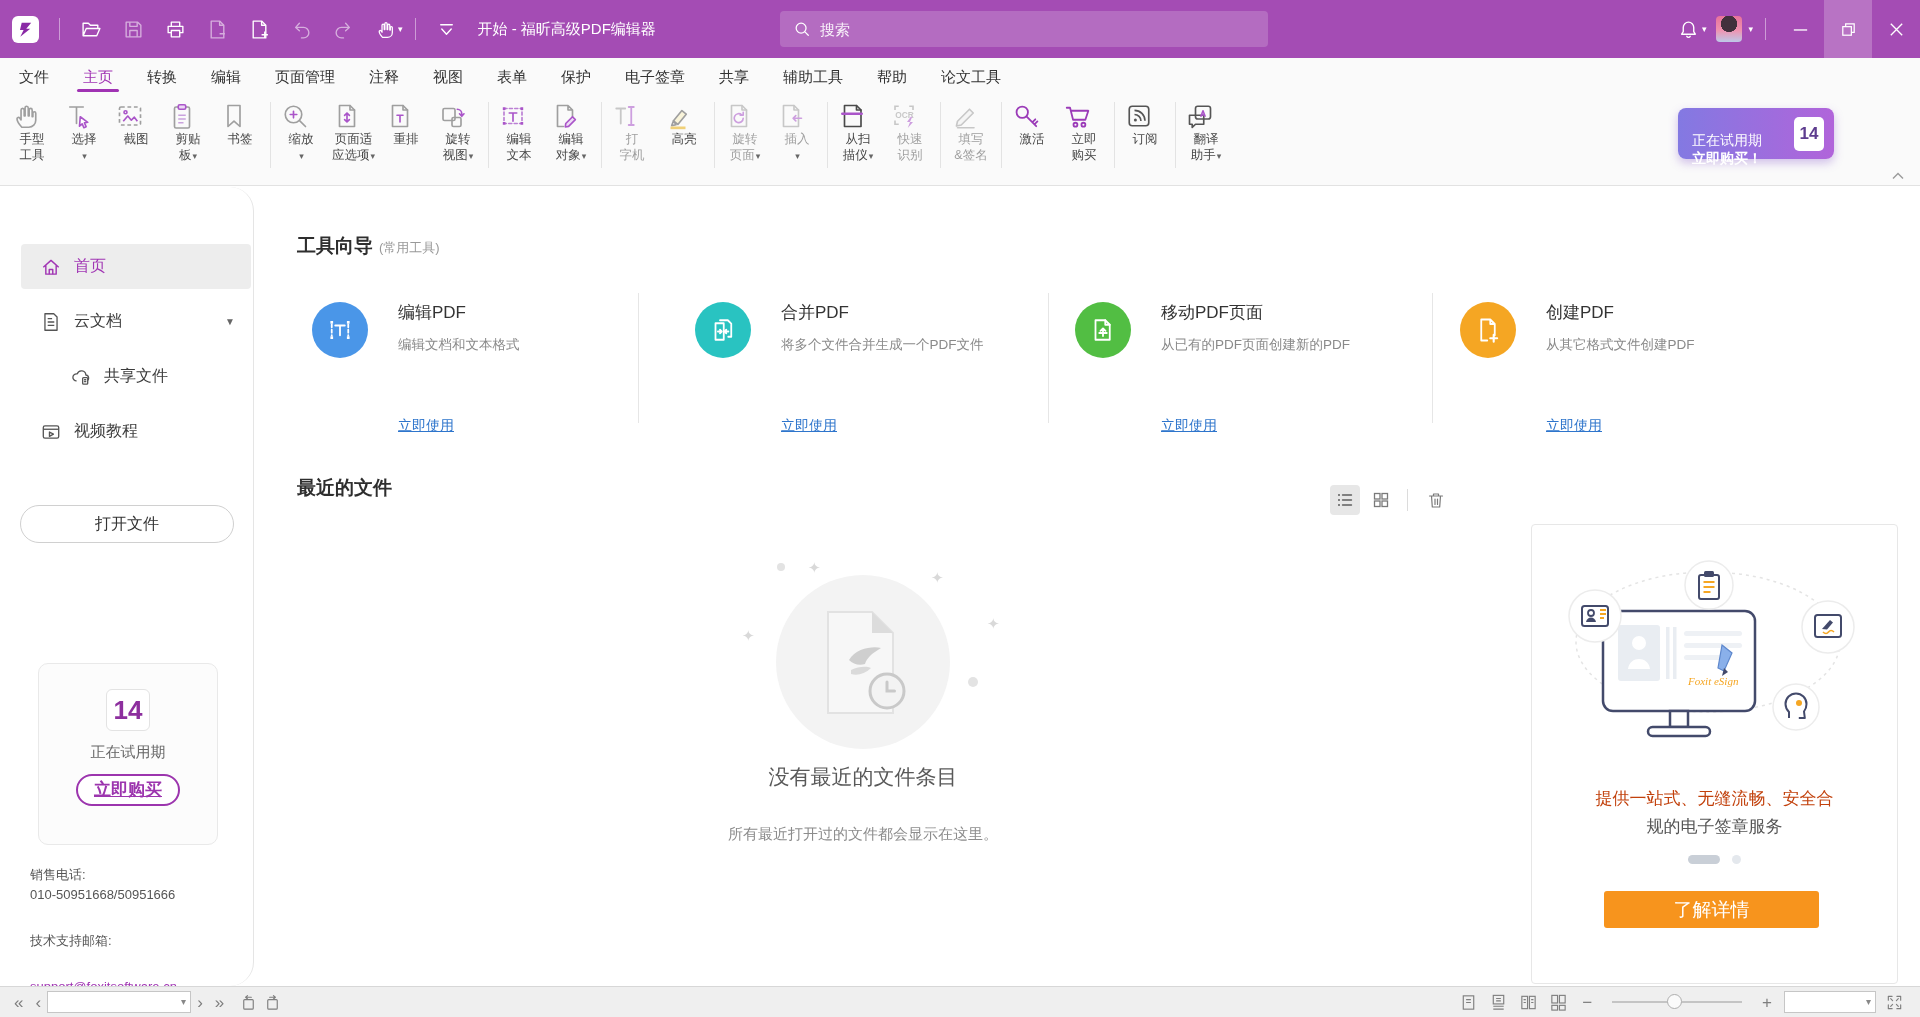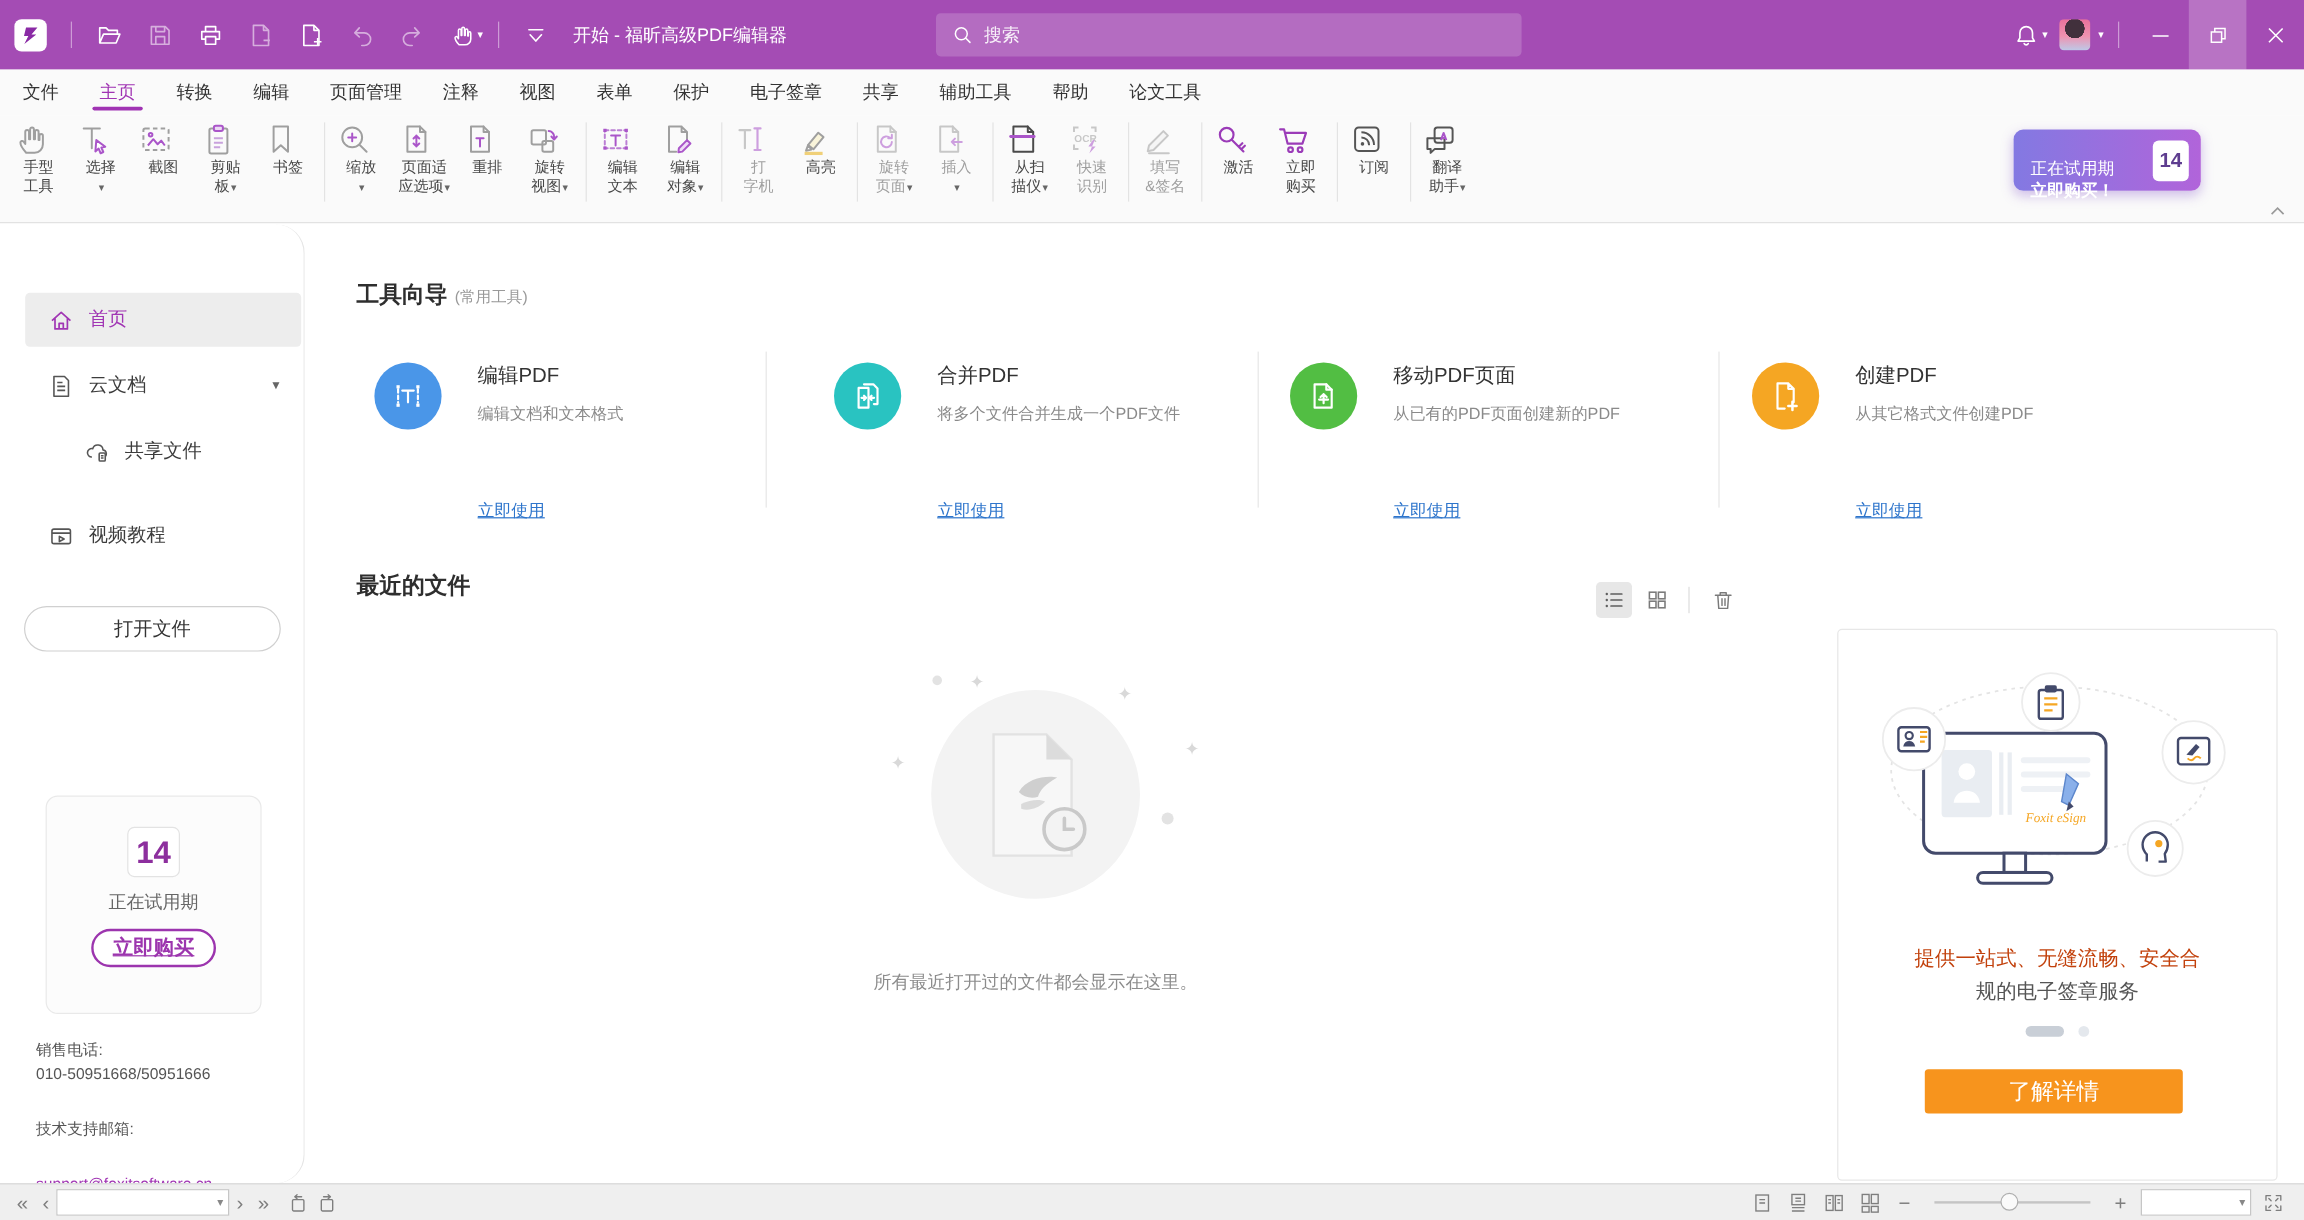--- a/index.html
+++ b/index.html
@@ -82,21 +82,21 @@
   .recent-head { position:absolute; left:42px; top:288px; font-size:19px; font-weight:bold; color:#2e2e2e; }
   .view-btn { position:absolute; top:298px; width:30px; height:30px; border-radius:4px; display:flex; align-items:center; justify-content:center; cursor:pointer; }
   .view-btn svg { width:20px; height:20px; }
   .view-btn.on { background:#e7e7e7; }
   .view-sep { position:absolute; left:1152px; top:302px; width:1px; height:22px; background:#dcdcdc; }
 
   .empty-circle { position:absolute; left:521px; top:388px; width:174px; height:174px; border-radius:50%; background:#f3f3f3; display:flex; align-items:center; justify-content:center; }
   .sparkle { position:absolute; color:#d9d9d9; font-size:15px; }
   .sdot { position:absolute; border-radius:50%; background:#e3e3e3; }
   .empty-title { position:absolute; left:345px; top:576px; width:526px; text-align:center; font-size:21px; color:#595959; }
-  .empty-sub { position:absolute; left:345px; top:622px; width:526px; text-align:center; font-size:15px; color:#8c8c8c; }
+  .empty-sub { position:absolute; left:345px; top:638px; width:526px; text-align:center; font-size:15px; color:#8c8c8c; }
 
   
   .promo { position:absolute; left:1531px; top:524px; width:367px; height:460px; border:1px solid #e7e7e7; border-radius:4px; background:#fff; }
   .promo-ill { position:absolute; left:14px; top:22px; }
   .promo-l1 { position:absolute; left:0; top:262px; width:100%; text-align:center; font-size:17px; color:#c2410c; }
   .promo-l2 { position:absolute; left:0; top:290px; width:100%; text-align:center; font-size:17px; color:#555; }
   .promo-dots { position:absolute; left:0; top:330px; width:100%; display:flex; justify-content:center; align-items:center; gap:12px; }
   .pd-pill { width:32px; height:9px; border-radius:5px; background:#c9cfd7; }
   .pd-dot { width:9px; height:9px; border-radius:50%; background:#e4e8ed; }
   .promo-btn { position:absolute; left:72px; top:366px; width:215px; height:37px; background:#f7941d; border:none; border-radius:3px; color:#fff; font-size:19px; cursor:pointer; font-family:"Liberation Sans",sans-serif; }
@@ -476,21 +476,21 @@
       <span class="sb-caret">▼</span>
     </div>
     <div class="sb-item child" style="top:167px;">
       <svg viewBox="0 0 20 20" fill="none" stroke="#555" stroke-width="1.2" stroke-linejoin="round">
           <path d="M6 13.5a3.2 3.2 0 1 1 .6-6.3A4 4 0 0 1 14.4 8.2a2.7 2.7 0 0 1 .8 5.2"></path>
           <rect x="11.5" y="10.5" width="4.6" height="6" rx=".8" fill="#fff"></rect>
           <path d="M12.8 12.5h2M12.8 14.2h2"></path>
         </svg>
       <span>共享文件</span>
     </div>
-    <div class="sb-item" style="top:237px;">
+    <div class="sb-item" style="top:222px;">
       <svg viewBox="0 0 20 20" fill="none" stroke="#555" stroke-width="1.2" stroke-linejoin="round">
           <rect x="3" y="4.5" width="14" height="11" rx="1.5"></rect>
           <path d="M3 7.5h14"></path>
           <path d="M8.6 10l3.6 2-3.6 2z"></path>
         </svg>
       <span>视频教程</span>
     </div>
 
     <button class="open-btn">打开文件</button>
 
@@ -607,20 +607,21 @@
         <circle cx="84" cy="93" r="17" fill="#f3f3f3" stroke="#c9c9c9" stroke-width="3"></circle>
         <path d="M84 84v9h7.5" fill="none" stroke="#c9c9c9" stroke-width="3" stroke-linecap="round"></path>
       </svg>
     </div>
     <span class="sparkle" style="left:487px; top:440px;">✦</span>
     <span class="sparkle" style="left:553px; top:372px;">✦</span>
     <span class="sparkle" style="left:676px; top:382px;">✦</span>
     <span class="sparkle" style="left:732px; top:428px;">✦</span>
     <span class="sdot" style="left:522px; top:376px; width:8px; height:8px;"></span>
     <span class="sdot" style="left:713px; top:490px; width:10px; height:10px;"></span>
+    <div class="empty-title">没有最近的文件条目</div>
     <div class="empty-sub">所有最近打开过的文件都会显示在这里。</div>
   </main>
 
   <section class="promo">
     <svg class="promo-ill" width="340" height="215" viewBox="0 0 340 215">
       <ellipse cx="162" cy="95" rx="132" ry="70" fill="none" stroke="#e4e4e4" stroke-width="1.5" stroke-dasharray="3 4"></ellipse>
 
       <rect x="57" y="64" width="152" height="100" rx="10" fill="#fff" stroke="#434a6b" stroke-width="2.5"></rect>
       <rect x="124" y="164" width="18" height="16" fill="#fff" stroke="#434a6b" stroke-width="2.5"></rect>
       <rect x="102" y="180" width="62" height="9" rx="4.5" fill="#fff" stroke="#434a6b" stroke-width="2.5"></rect>

